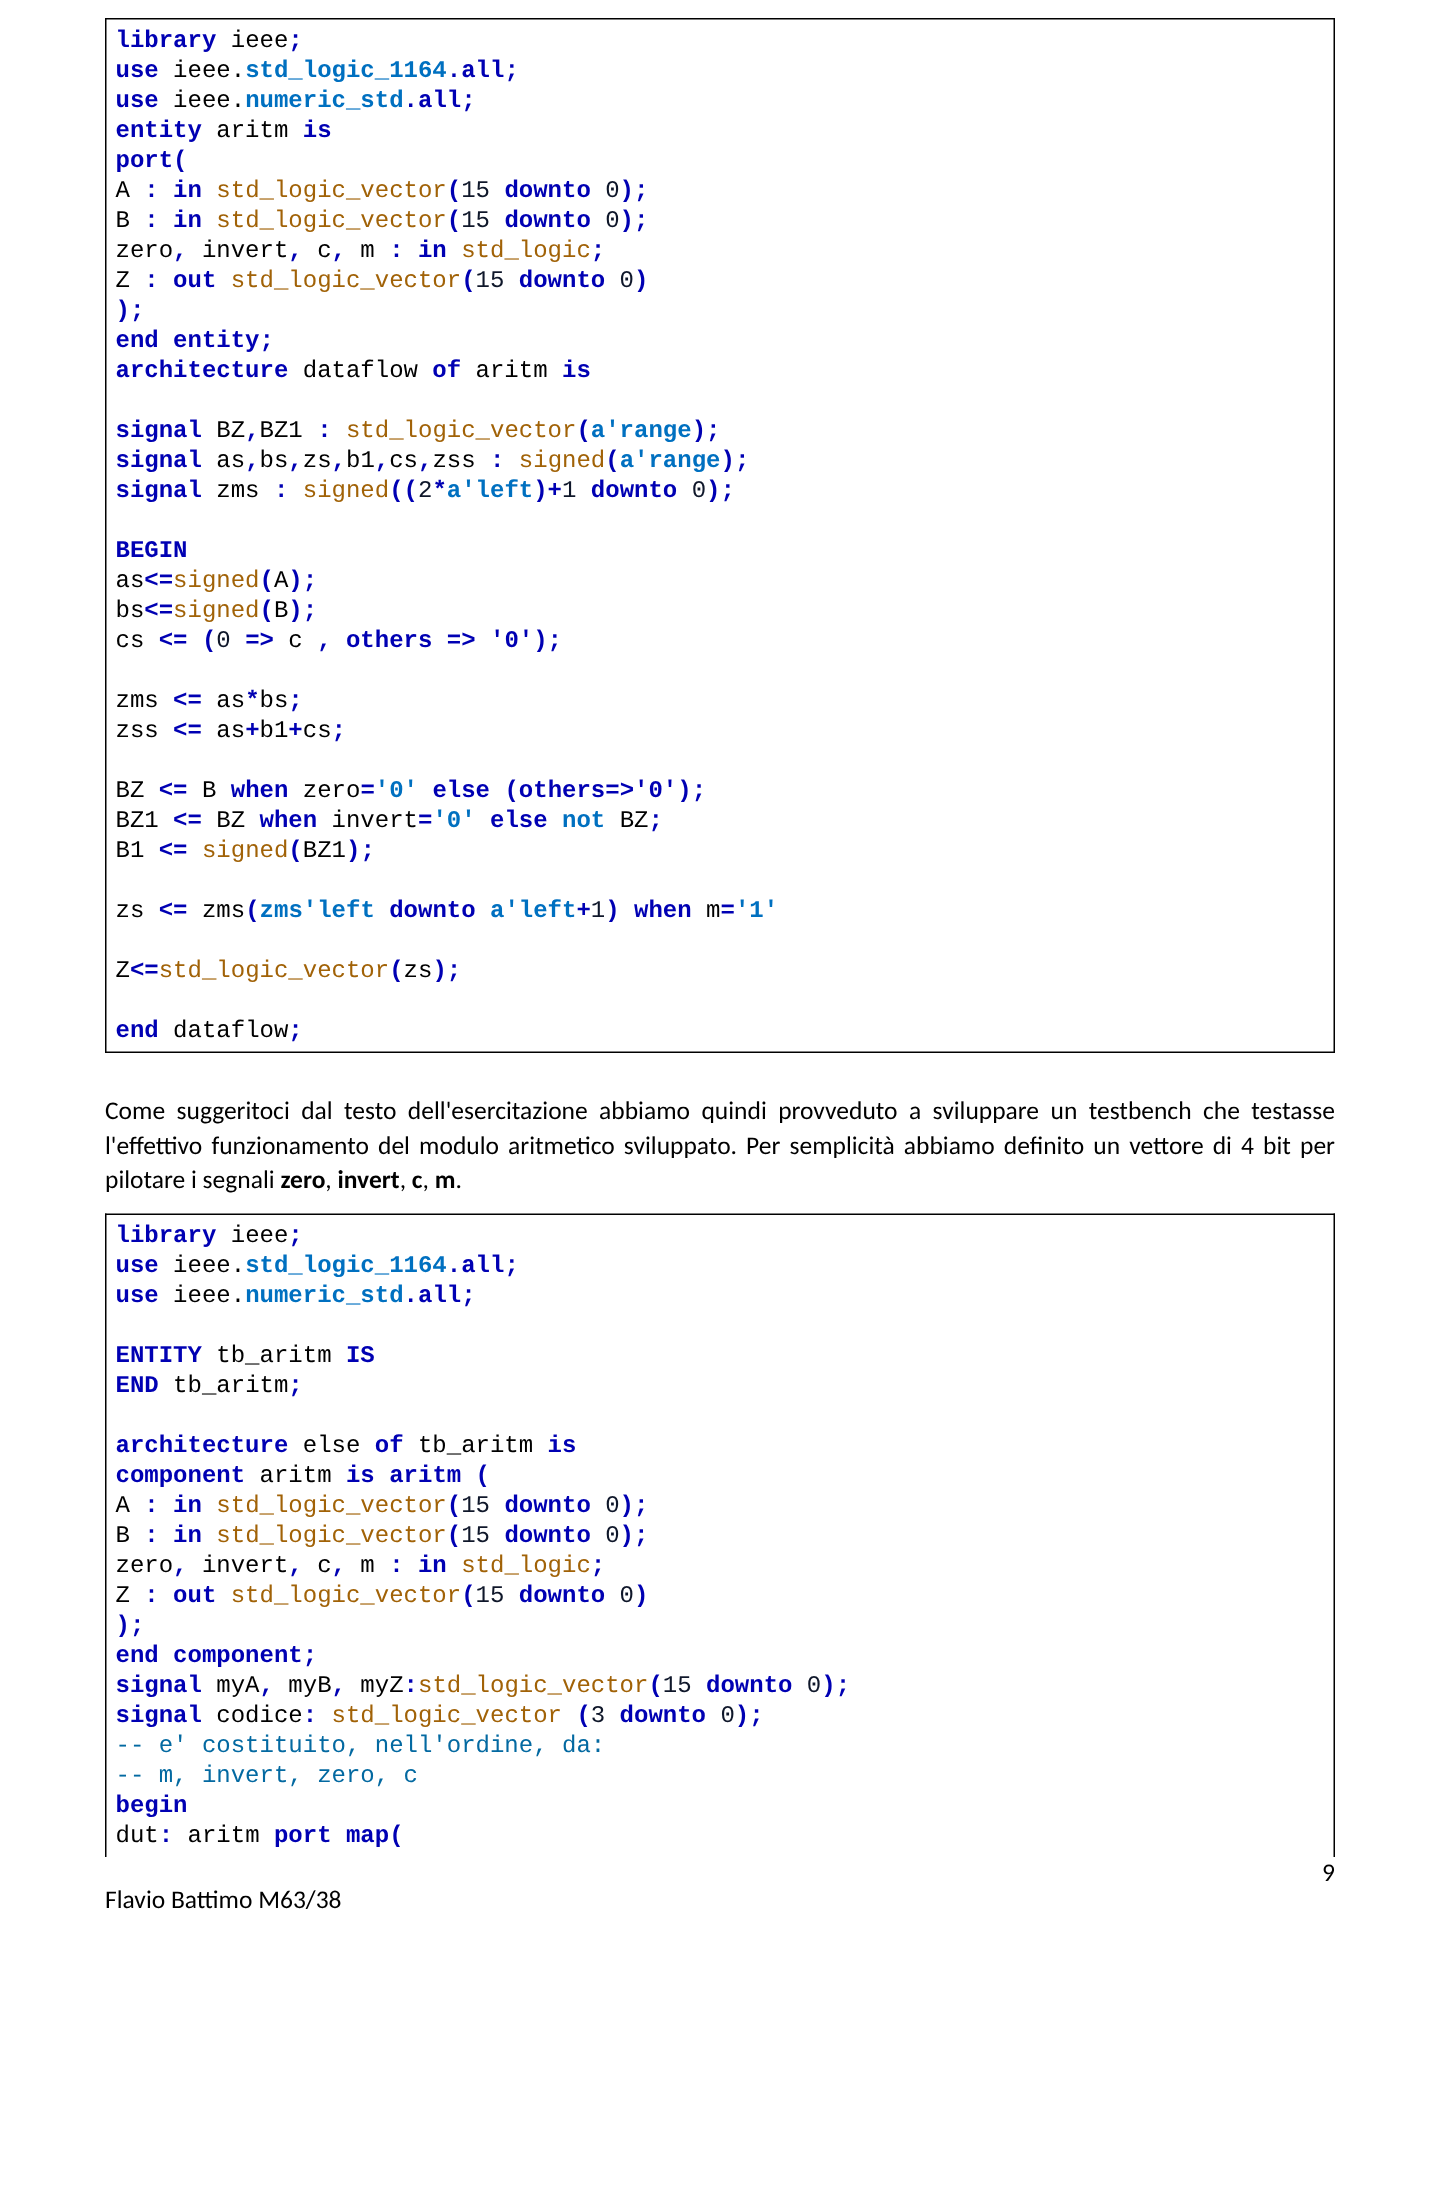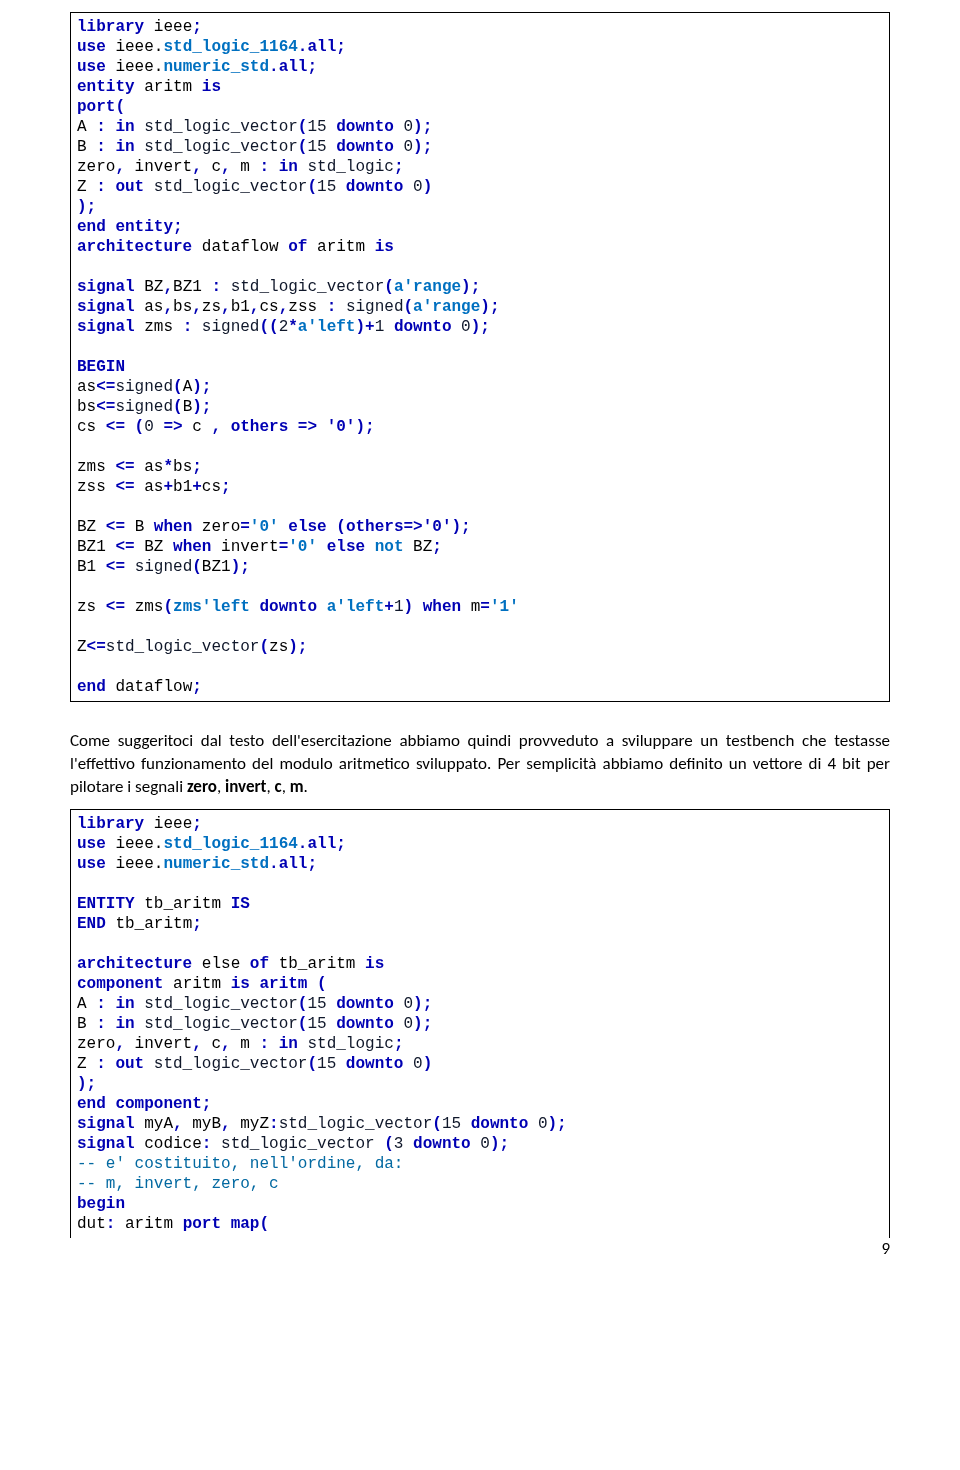--- a/index.html
+++ b/index.html
@@ -45,21 +45,21 @@
     position: relative;
   }
   .page-num {
     position: absolute;
     right: 0;
     top: -18px;
     font-size: 17px;
   }
   
   .kw { color: #0000b3; font-weight: bold; }  
-  .fn { color: #0f172a; }                     
+  .fn { color: #a16207; }                     
   .num { color: #0f172a; }                    
   .id { color: #0070c0; font-weight: bold; }                     
   .cm { color: #0369a1; }                     
 </style>
 </head>
 <body>
 
 <div class="page">
 
 <div class="code-box"><span class="kw">library</span><span> ieee</span><span class="kw">;</span>
@@ -116,15 +116,16 @@
 <span class="kw">end component;</span>
 <span class="kw">signal</span><span> myA</span><span class="kw">, </span><span>myB</span><span class="kw">, </span><span>myZ</span><span class="kw">:</span><span class="fn">std_logic_vector</span><span class="kw">(</span><span class="num">15</span><span class="kw"> downto </span><span class="num">0</span><span class="kw">);</span>
 <span class="kw">signal</span><span> codice</span><span class="kw">: </span><span class="fn">std_logic_vector</span><span class="kw"> (</span><span class="num">3</span><span class="kw"> downto </span><span class="num">0</span><span class="kw">);</span>
 <span class="cm">-- e' costituito, nell'ordine, da:</span>
 <span class="cm">-- m, invert, zero, c</span>
 <span class="kw">begin</span>
 <span>dut</span><span class="kw">: </span><span>aritm </span><span class="kw">port map(</span></div>
 
 <div class="footer">
   <div class="page-num">9</div>
+  <div>Flavio Battimo M63/38</div>
 </div>
 
 </div>
 
 </body></html>

